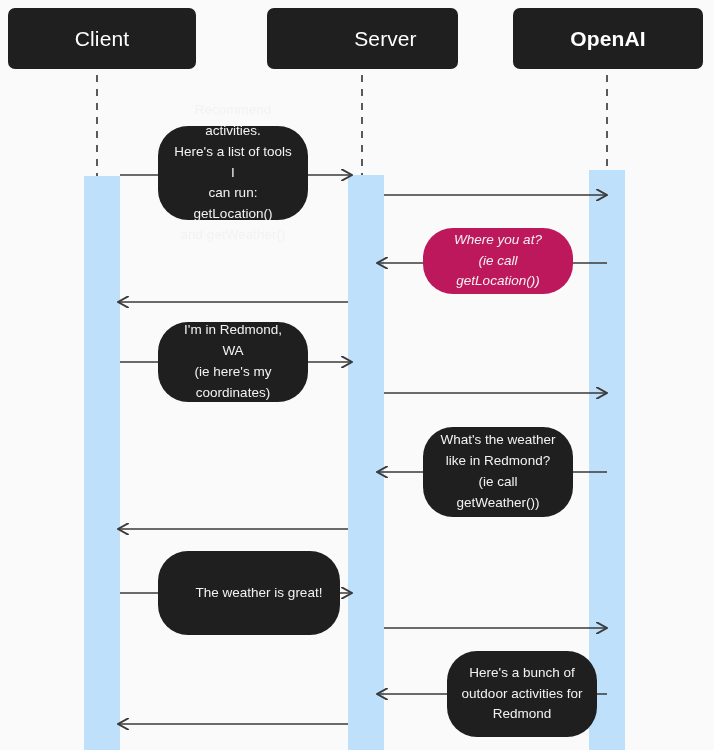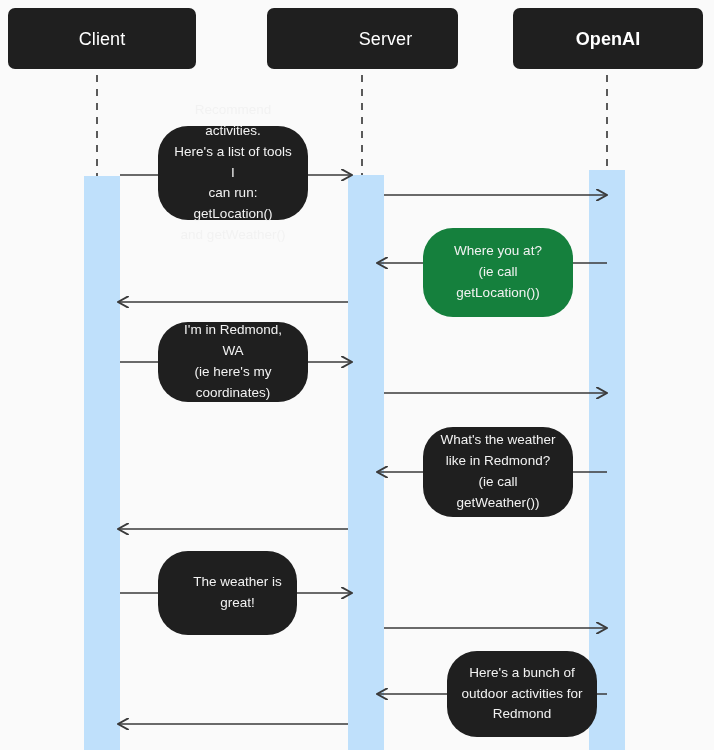--- a/index.html
+++ b/index.html
@@ -28,21 +28,21 @@
     position: absolute;
     background: #1f1f1f;
     border-radius: 7px;
     display: flex;
     align-items: center;
     justify-content: center;
     box-sizing: border-box;
   }
   .actor-label {
     color: #ffffff;
-    font-size: 18px;
+    font-size: 21px;
     font-family: "Liberation Sans", sans-serif;
     letter-spacing: 0.1px;
     line-height: 1;
   }
   .bubble {
     position: absolute;
     background: #1f1f1f;
     border-radius: 30px;
     display: flex;
     align-items: center;
@@ -110,35 +110,35 @@
         <span class="actor-label" style="color: rgb(255, 255, 255);">OpenAI</span>
       </div>
     </div>
   <div id="bubble-layer">
       <div class="bubble" style="left: 158px; top: 126px; width: 150px; height: 94px; background: rgb(31, 31, 31);">
         <span class="bubble-text" style="color: rgb(242, 242, 242);">Recommend activities.
 Here's a list of tools I
 can run: getLocation()
 and getWeather()</span>
       </div>
-      <div class="bubble" style="left: 423px; top: 228px; width: 150px; height: 89px; background: #15803d;">
+      <div class="bubble" style="left: 423px; top: 228px; width: 150px; height: 66px; background: #be185d; font-style: italic;">
         <span class="bubble-text" style="color: rgb(242, 242, 242);">Where you at?
 (ie call getLocation())</span>
       </div>
       <div class="bubble" style="left: 158px; top: 322px; width: 150px; height: 80px; background: rgb(31, 31, 31);">
         <span class="bubble-text" style="color: rgb(242, 242, 242); text-align: center;">I'm in Redmond, WA
 (ie here's my
 coordinates)</span>
       </div>
       <div class="bubble" style="left: 423px; top: 427px; width: 150px; height: 90px; background: rgb(31, 31, 31);">
         <span class="bubble-text" style="color: rgb(242, 242, 242);">What's the weather
 like in Redmond?
 (ie call getWeather())</span>
       </div>
-      <div class="bubble" style="left: 158px; top: 551px; width: 139px; height: 84px; background: rgb(31, 31, 31); padding-left: 34px;">
+      <div class="bubble" style="left: 158px; top: 551px; width: 182px; height: 84px; background: rgb(31, 31, 31); padding-left: 34px;">
         <span class="bubble-text" style="color: rgb(242, 242, 242);">The weather is great!</span>
       </div>
       <div class="bubble" style="left: 411px; top: 651px; width: 150px; height: 86px; background: rgb(31, 31, 31); margin-left: 36px;">
         <span class="bubble-text" style="color: rgb(242, 242, 242);">Here's a bunch of
 outdoor activities for
 Redmond</span>
       </div>
     </div>
 
 </div>

